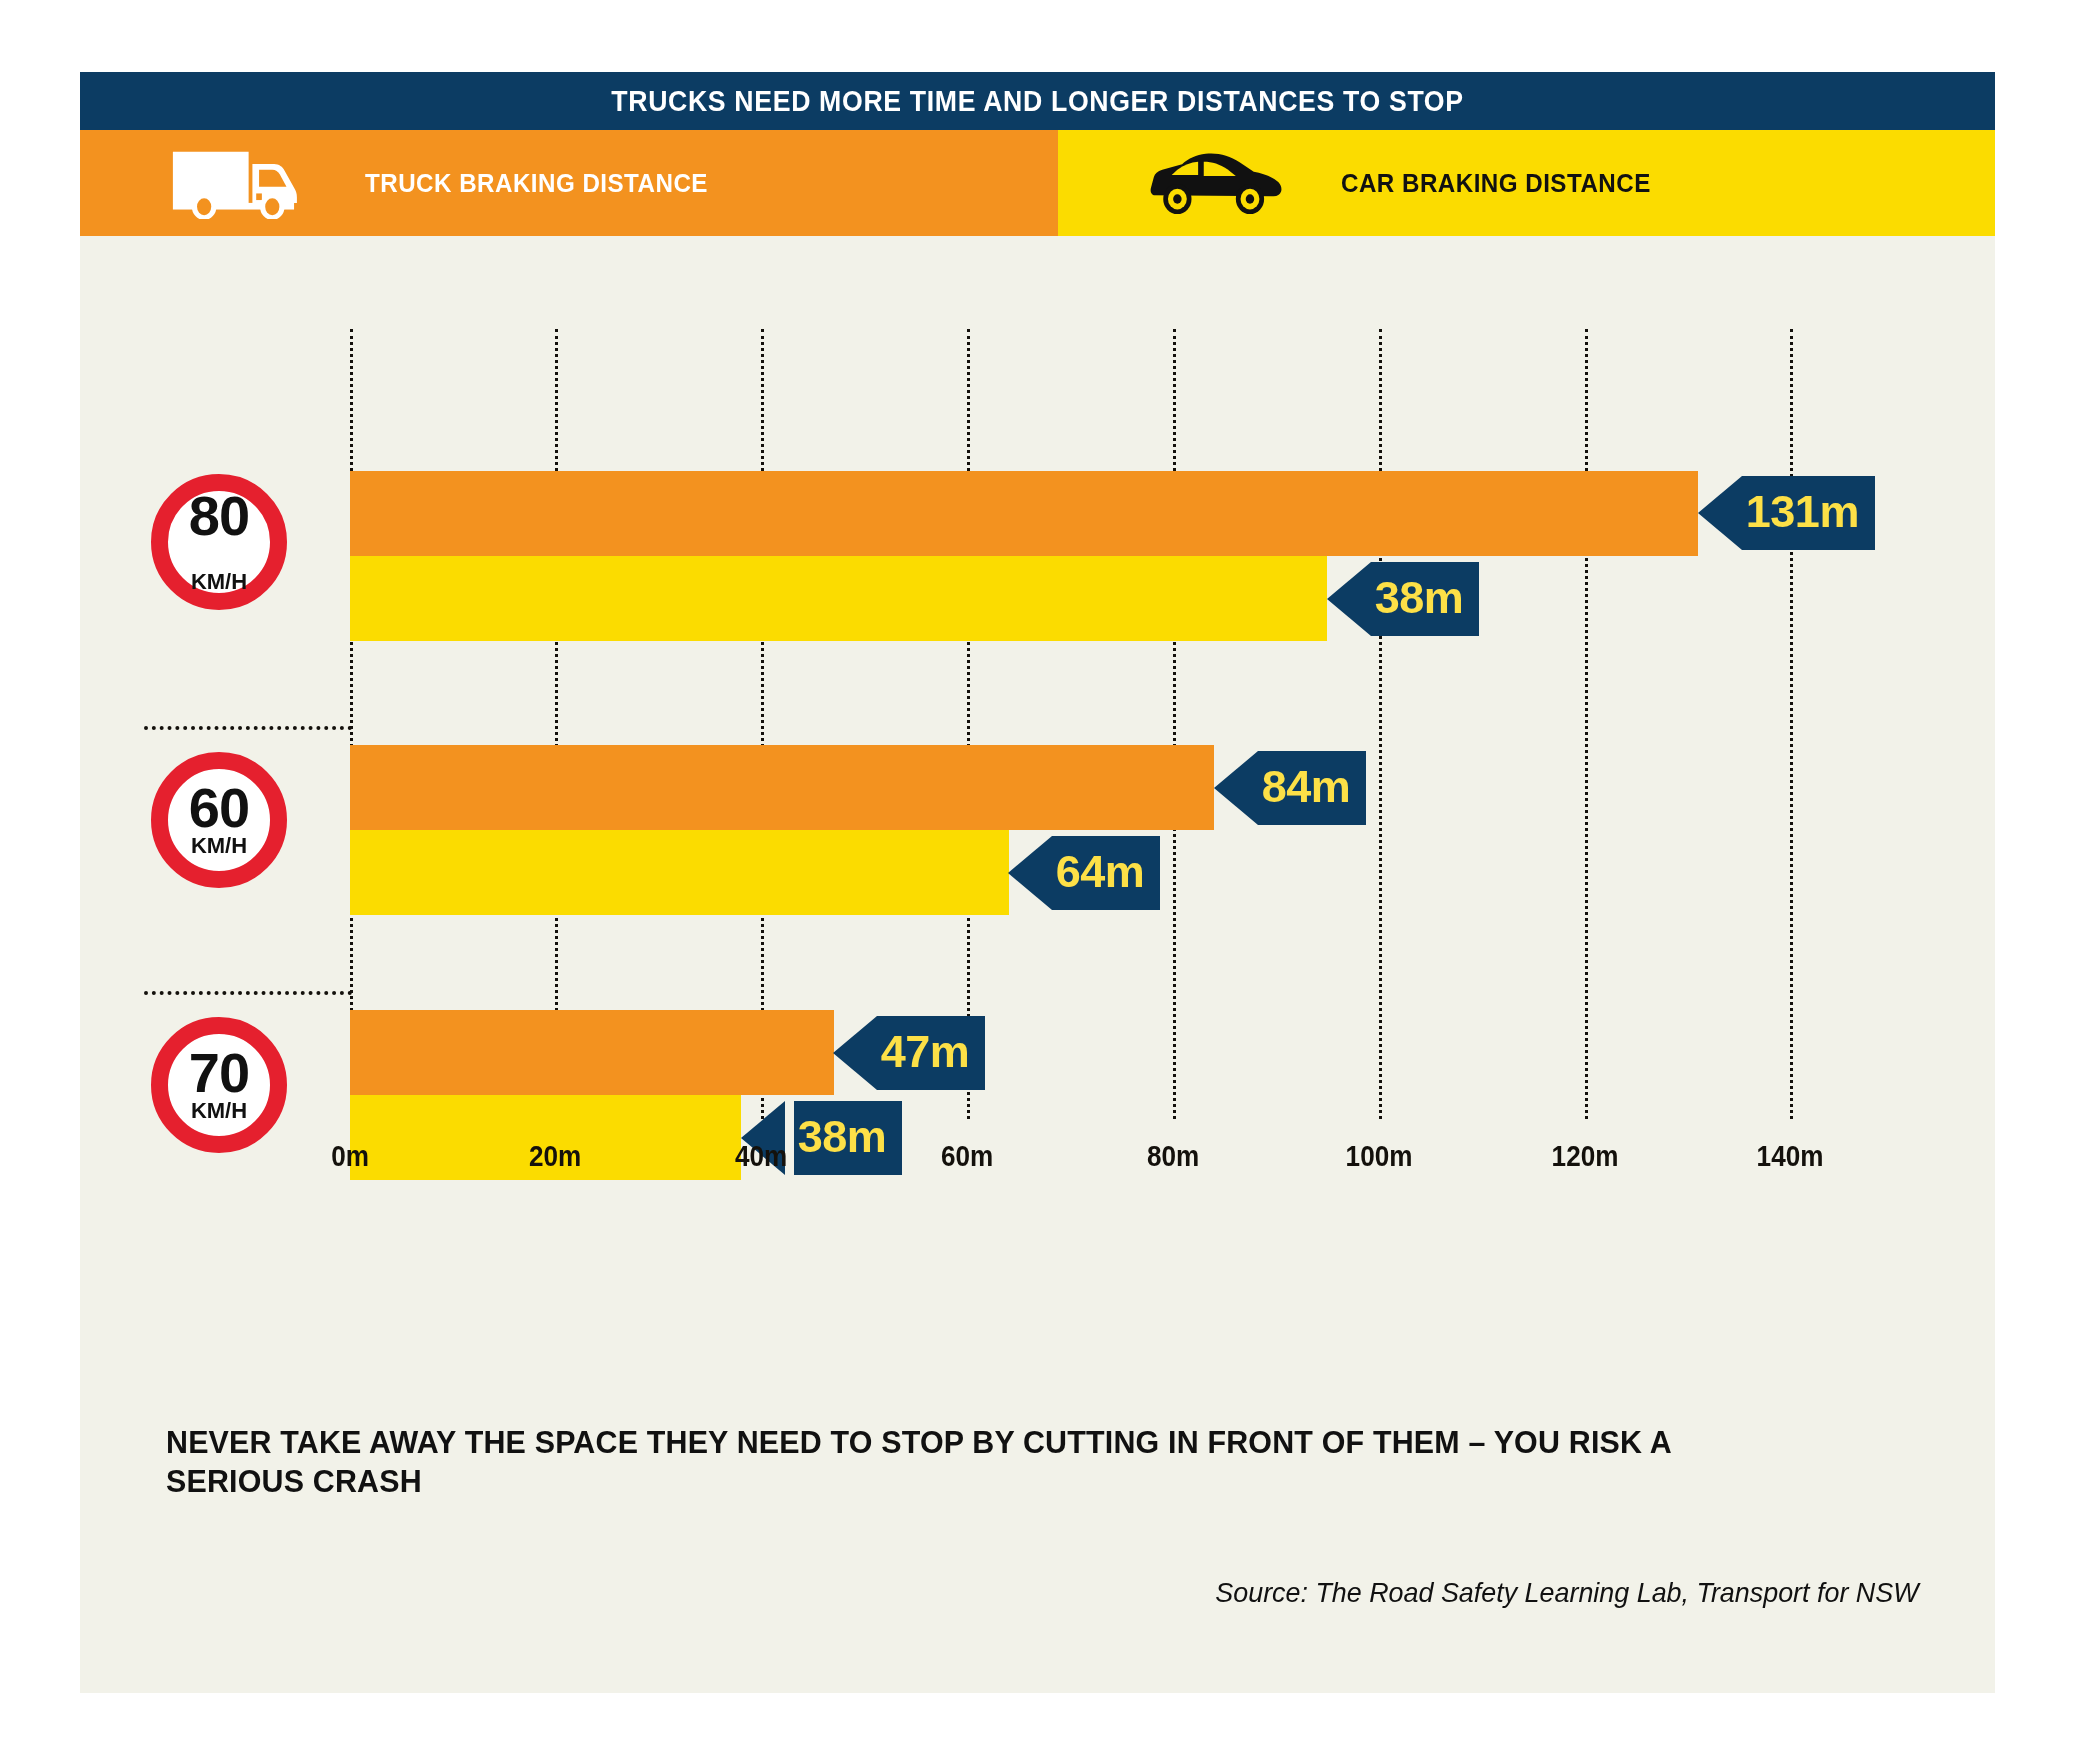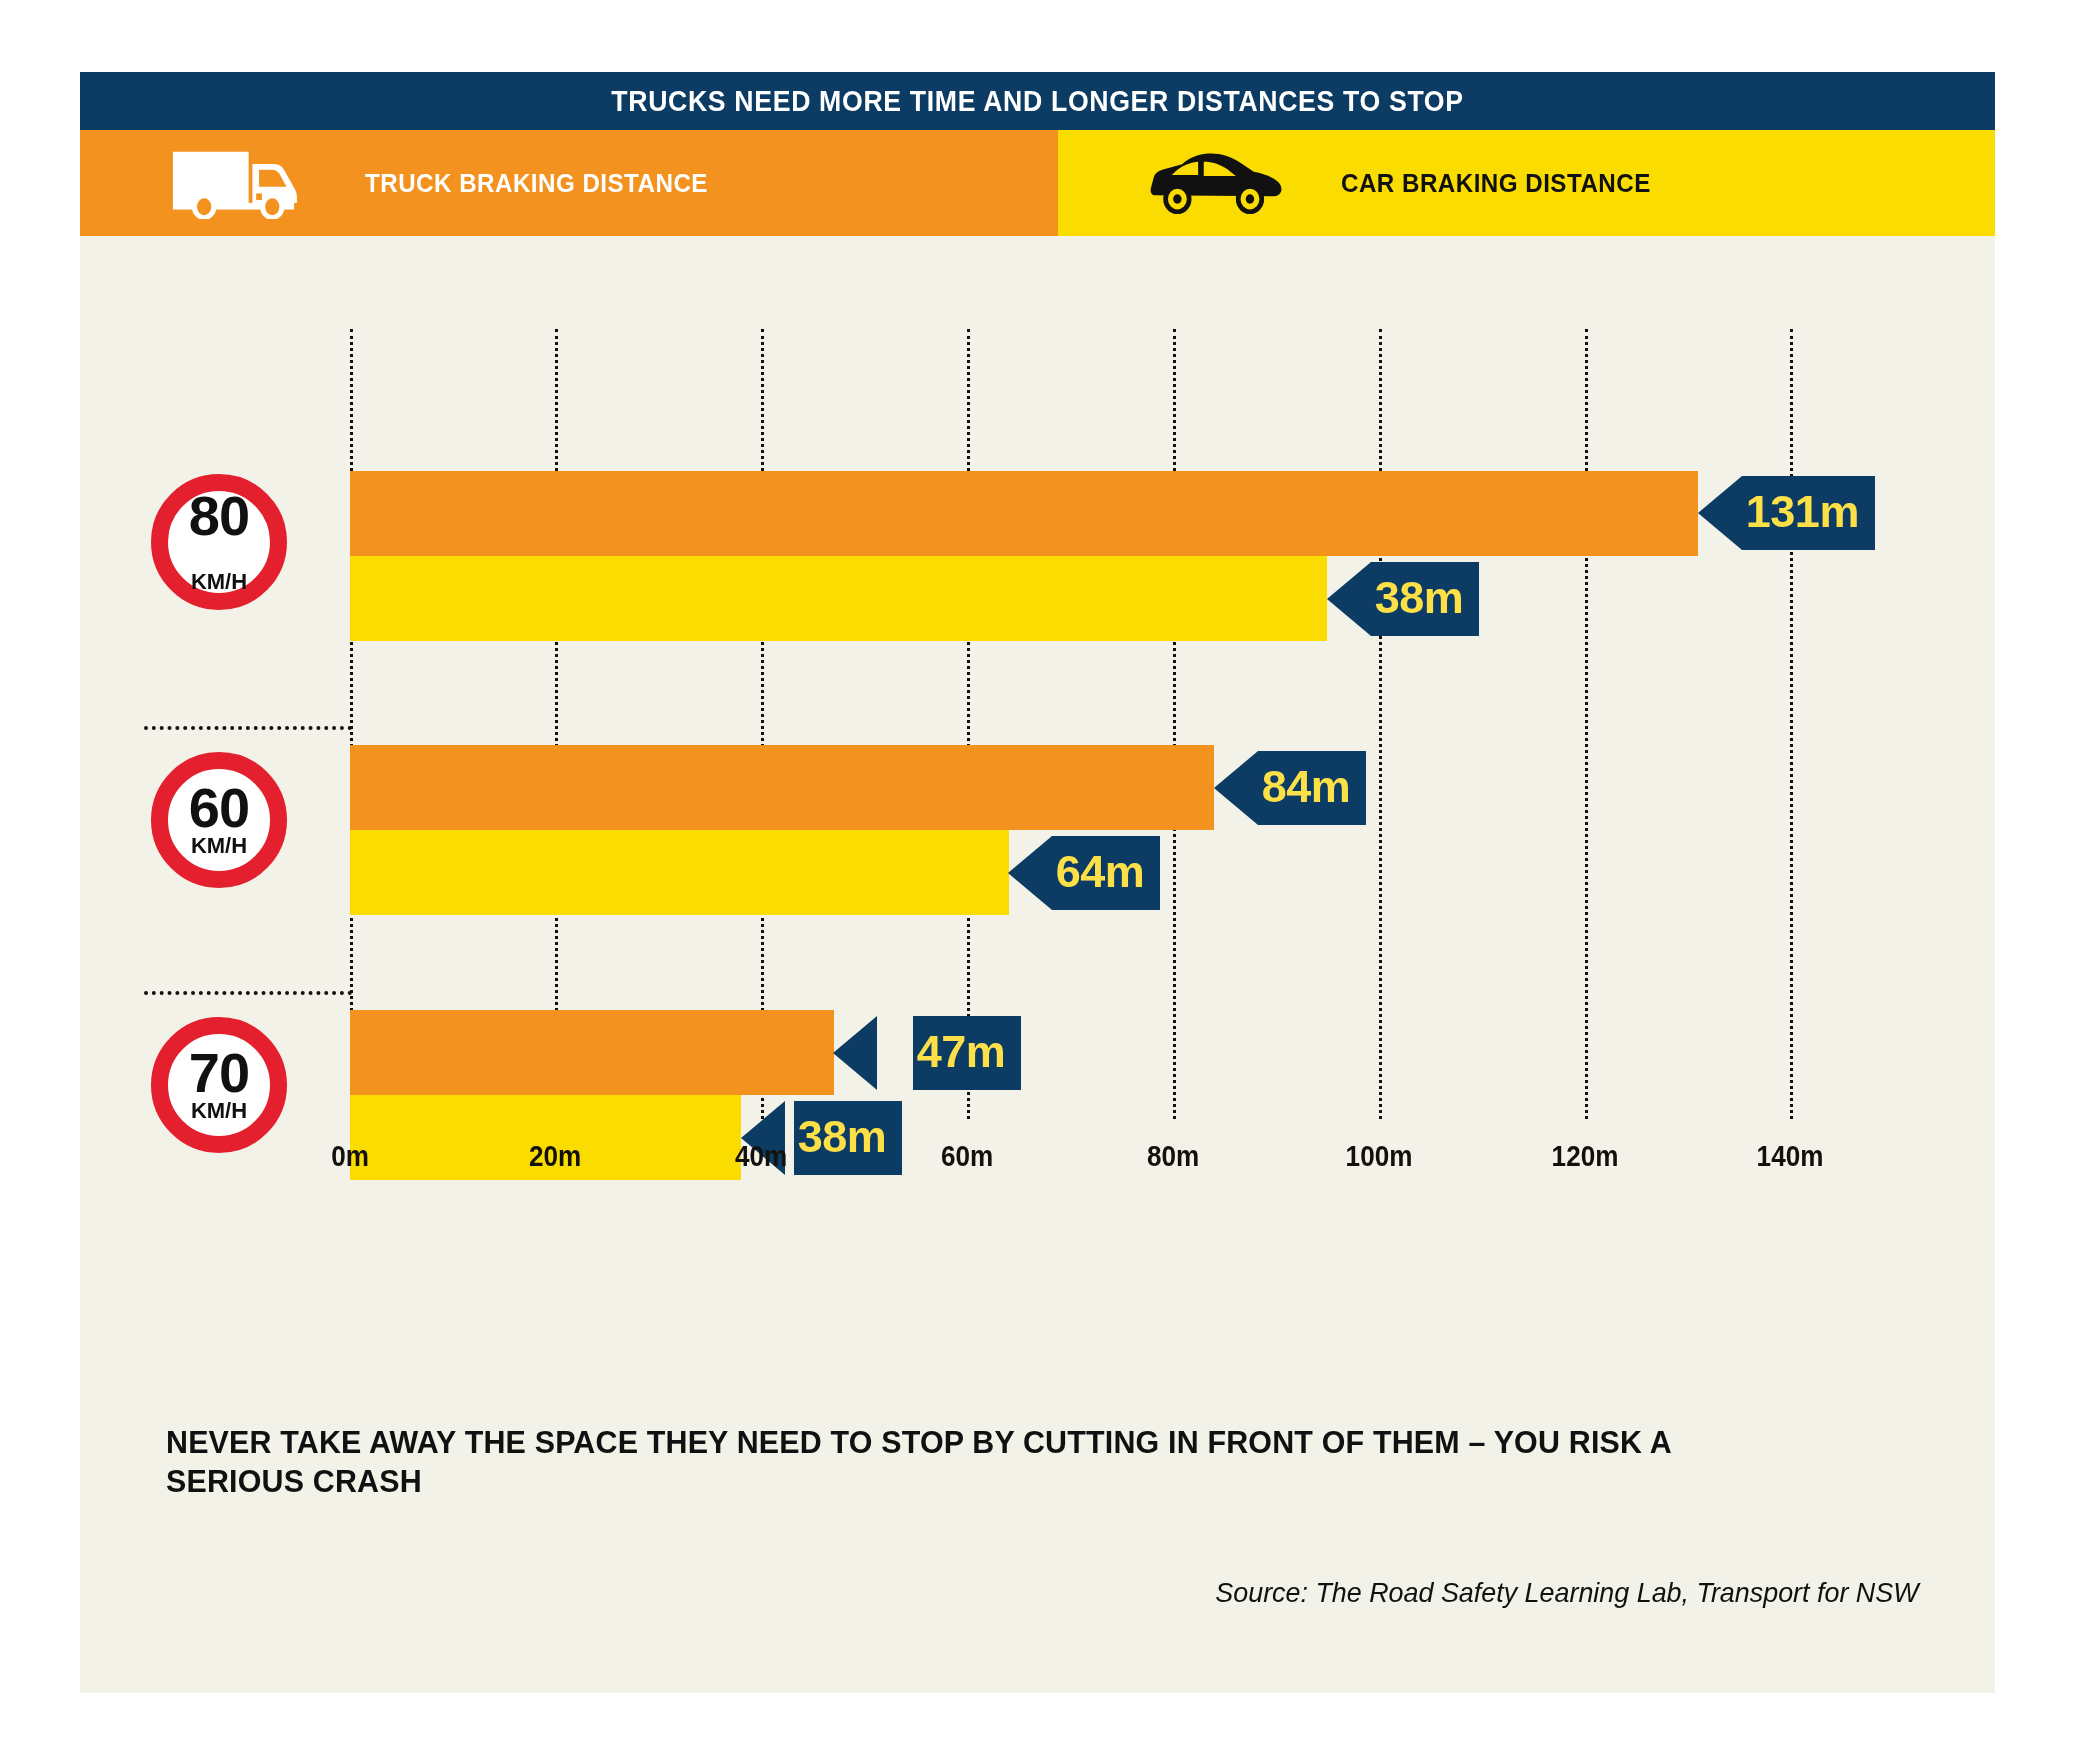--- a/index.html
+++ b/index.html
@@ -230,21 +230,21 @@
         <span class="callout-text">64m</span>
       </span>
     </div>
 
     <div class="speed-sign" style="left:71px;top:781px;">
       <span class="speed-value">70</span>
       <span class="speed-unit">KM/H</span>
     </div>
 
     <div class="bar bar-truck" style="left:270px;top:774px;width:484px;"></div>
-    <div class="callout" style="left:753px;top:780px;gap:36px;">
+    <div class="callout" style="left:753px;top:780px;">
       <span class="callout-arrow"></span>
       <span class="callout-box">
         <span class="callout-text">47m</span>
       </span>
     </div>
 
     <div class="bar bar-car" style="left:270px;top:859px;width:391px;"></div>
     <div class="callout" style="left:661px;top:865px;gap:9px;">
       <span class="callout-arrow"></span>
       <span class="callout-box">

